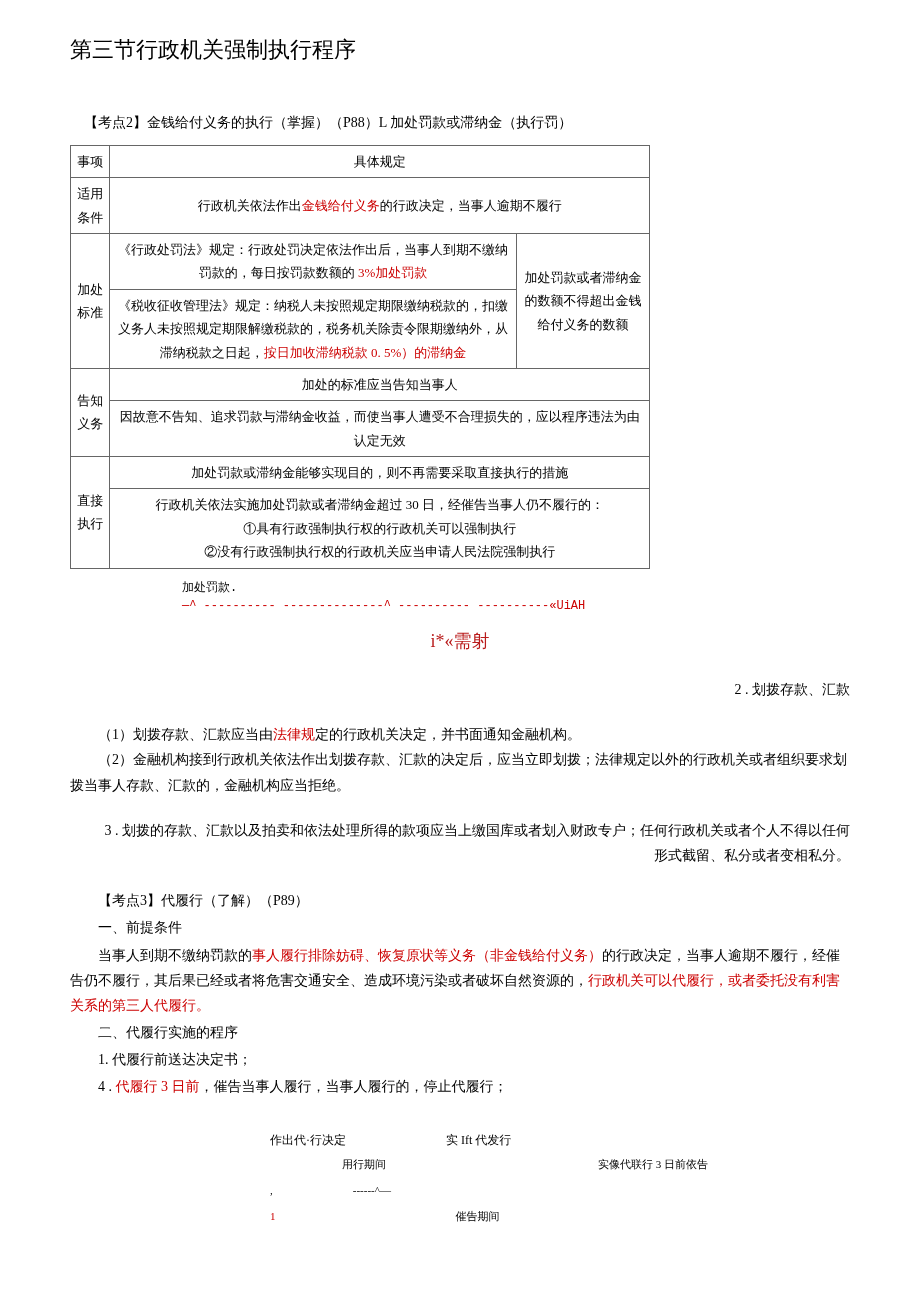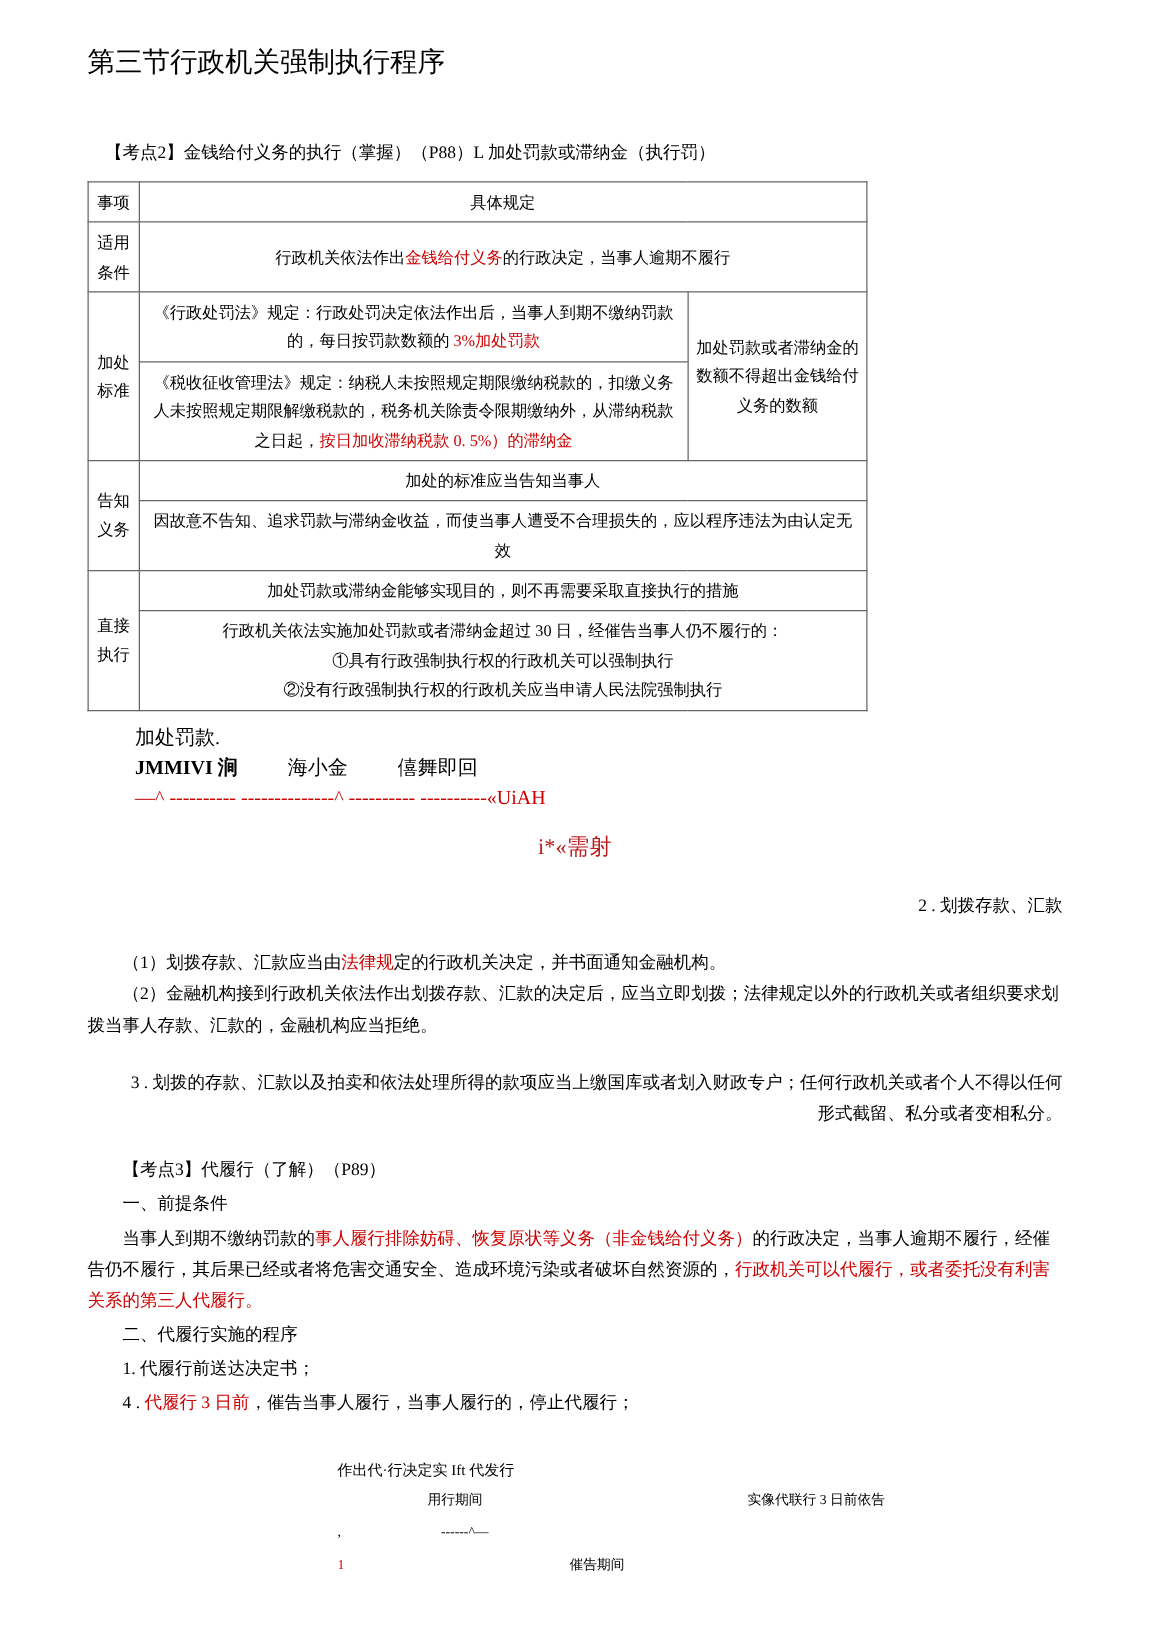--- a/index.html
+++ b/index.html
@@ -19,34 +19,35 @@
       margin-bottom: 40px;
     }
     .kaodian {
       margin-bottom: 10px;
       text-indent: 1em;
     }
     .red { color: #c00; }
     table {
       border-collapse: collapse;
       margin: 0 0 10px 0;
-      width: 624px;
+      width: 580px;
     }
     td, th {
       border: 1px solid #666;
       padding: 4px 6px;
       font-size: 13px;
       vertical-align: middle;
       text-align: center;
     }
     .table-header td { text-align: center; }
     .small-text {
-      font-size: 16px;
-      margin-left: 38px;
+      font-size: 12px;
+      margin-left: 112px;
       line-height: 1.5;
+      font-family: Liberation Mono, monospace;
     }
     .small-text .bold { font-weight: bold; }
     .center-red {
       text-align: center;
       color: #b91c1c;
       font-size: 18px;
       margin: 10px 0;
     }
     .para {
       text-indent: 2em;
@@ -58,21 +59,21 @@
       text-align: right;
     }
     .sub-para {
       text-indent: 2em;
     }
     .bottom-block {
       margin-top: 30px;
       margin-left: 200px;
       font-size: 12px;
     }
-    .bottom-row1 { display: flex; }
+    .bottom-row1 { display: flex; gap: 100px; }
     .bottom-row2 { display: flex; gap: 32px; margin-top: 4px; font-size: 11px; }
     .bottom-row2 .spacer { width: 40px; }
     .arrow-line {
       font-size: 11px;
       margin-top: 6px;
       display: flex;
       gap: 80px;
     }
   </style>
 </head>
@@ -124,27 +125,20 @@
       <div>②没有行政强制执行权的行政机关应当申请人民法院强制执行</div>
     </td>
   </tr>
 </tbody>
   </table>
 
 <div class="small-text">
   <div>
     <span>加处罚款.</span>
   </div>
-  <div>
-    <span class="bold">JMMIVI 涧</span>
-    &nbsp;&nbsp;&nbsp;&nbsp;&nbsp;&nbsp;&nbsp;&nbsp;
-    <span>海小金</span>
-    &nbsp;&nbsp;&nbsp;&nbsp;&nbsp;&nbsp;&nbsp;&nbsp;
-    <span>僖舞即回</span>
-  </div>
   <div class="red">—^ ---------- --------------^ ---------- ----------«UiAH</div>
 </div>
 
 <div class="center-red">i*«需射</div>
 
 <p class="para-num">2 . 划拨存款、汇款</p>
 <p class="sub-para">
   <span>（1）划拨存款、汇款应当由</span><span class="red">法律规</span><span>定的行政机关决定，并书面通知金融机构。</span>
 </p>
 <p class="sub-para">（2）金融机构接到行政机关依法作出划拨存款、汇款的决定后，应当立即划拨；法律规定以外的行政机关或者组织要求划拨当事人存款、汇款的，金融机构应当拒绝。</p>

